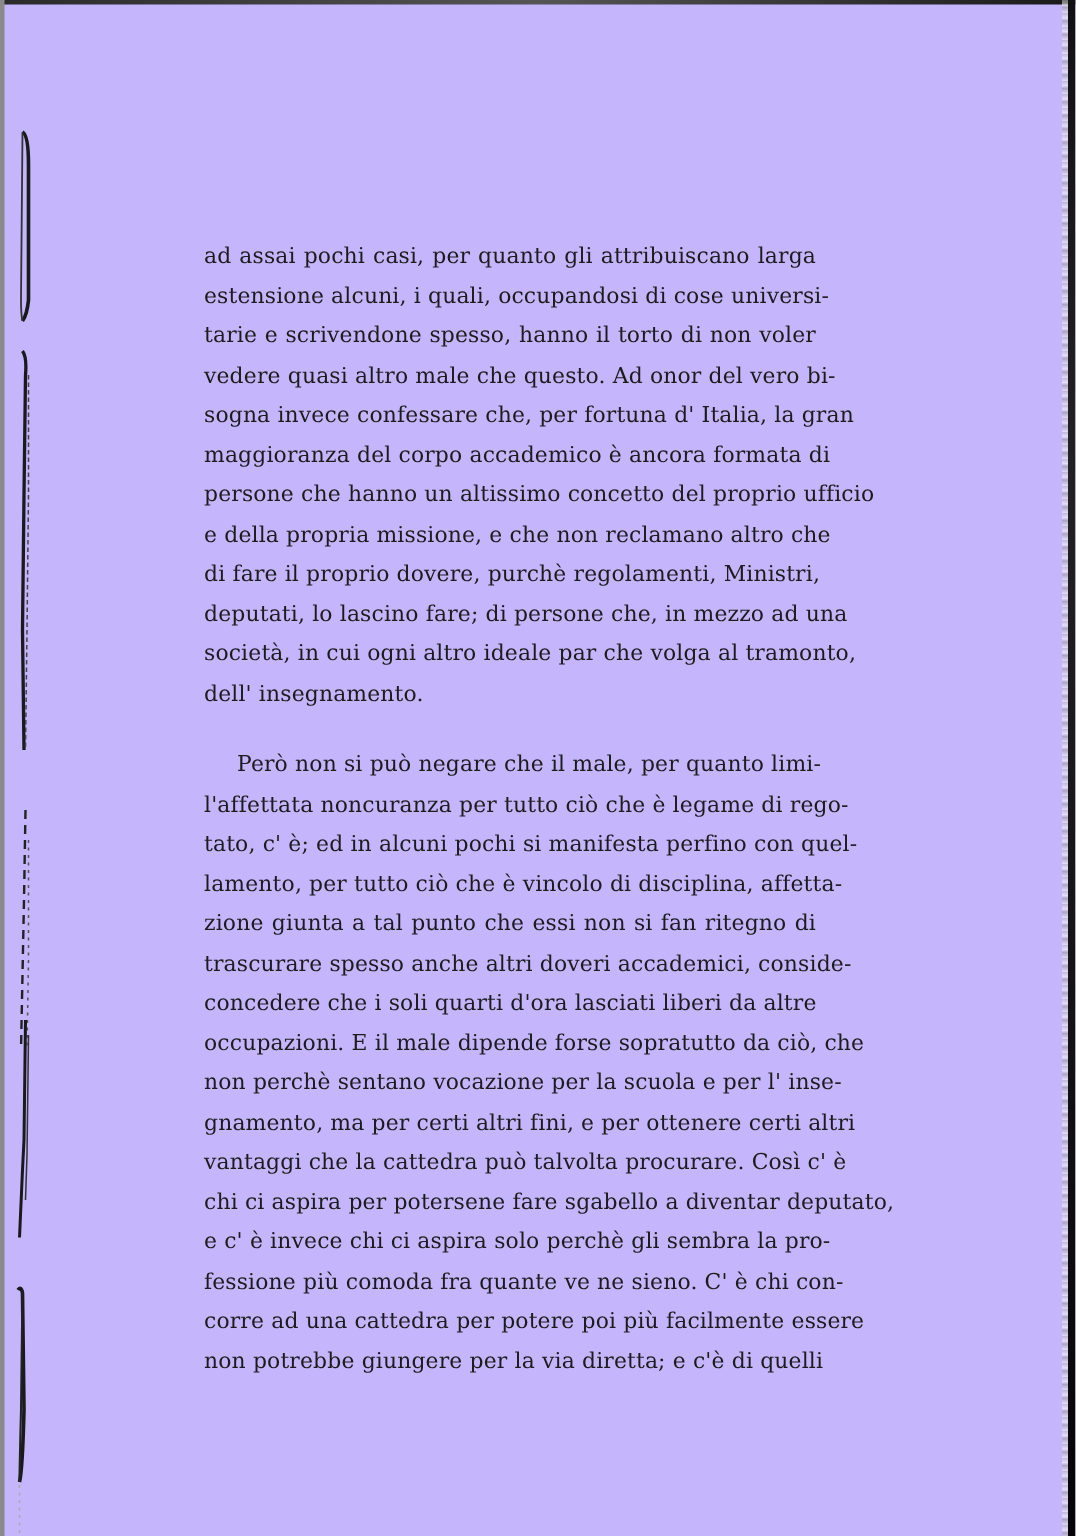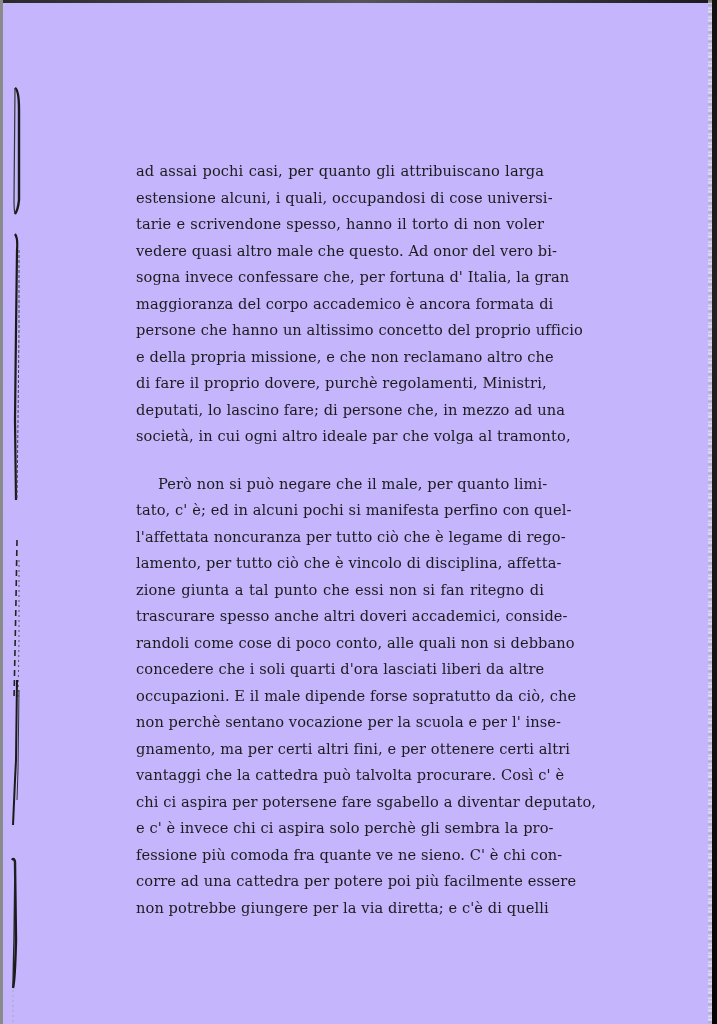--- a/index.html
+++ b/index.html
@@ -71,29 +71,29 @@
       <span class="line">estensione alcuni, i quali, occupandosi di cose universi-</span>
       <span class="line">tarie e scrivendone spesso, hanno il torto di non voler</span>
       <span class="line">vedere quasi altro male che questo. Ad onor del vero bi-</span>
       <span class="line">sogna invece confessare che, per fortuna d' Italia, la gran</span>
       <span class="line">maggioranza del corpo accademico è ancora formata di</span>
       <span class="line">persone che hanno un altissimo concetto del proprio ufficio</span>
       <span class="line">e della propria missione, e che non reclamano altro che</span>
       <span class="line">di fare il proprio dovere, purchè regolamenti, Ministri,</span>
       <span class="line">deputati, lo lascino fare; di persone che, in mezzo ad una</span>
       <span class="line">società, in cui ogni altro ideale par che volga al tramonto,</span>
+      <span class="line last">dell' insegnamento.</span>
     </div>
     <div>
       <span class="line indent">Però non si può negare che il male, per quanto limi-</span>
+      <span class="line">l'affettata noncuranza per tutto ciò che è legame di rego-</span>
       <span class="line">tato, c' è; ed in alcuni pochi si manifesta perfino con quel-</span>
-      <span class="line">l'affettata noncuranza per tutto ciò che è legame di rego-</span>
       <span class="line">lamento, per tutto ciò che è vincolo di disciplina, affetta-</span>
       <span class="line">zione giunta a tal punto che essi non si fan ritegno di</span>
       <span class="line">trascurare spesso anche altri doveri accademici, conside-</span>
-      <span class="line">randoli come cose di poco conto, alle quali non si debbano</span>
       <span class="line">concedere che i soli quarti d'ora lasciati liberi da altre</span>
       <span class="line">occupazioni. E il male dipende forse sopratutto da ciò, che</span>
       <span class="line">non perchè sentano vocazione per la scuola e per l' inse-</span>
       <span class="line">gnamento, ma per certi altri fini, e per ottenere certi altri</span>
       <span class="line">vantaggi che la cattedra può talvolta procurare. Così c' è</span>
       <span class="line">chi ci aspira per potersene fare sgabello a diventar deputato,</span>
       <span class="line">e c' è invece chi ci aspira solo perchè gli sembra la pro-</span>
       <span class="line">fessione più comoda fra quante ve ne sieno. C' è chi con-</span>
       <span class="line">corre ad una cattedra per potere poi più facilmente essere</span>
       <span class="line">non potrebbe giungere per la via diretta; e c'è di quelli</span>

